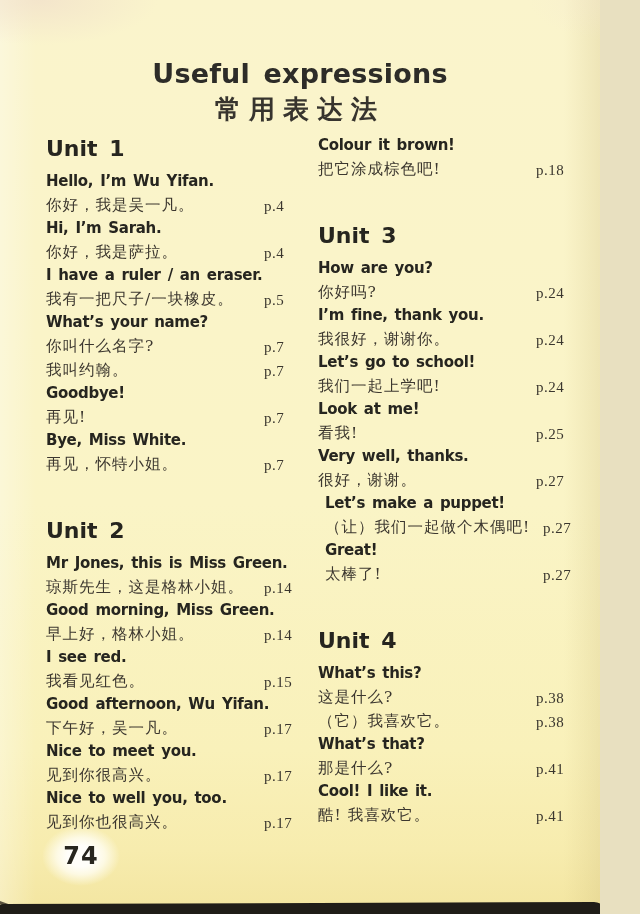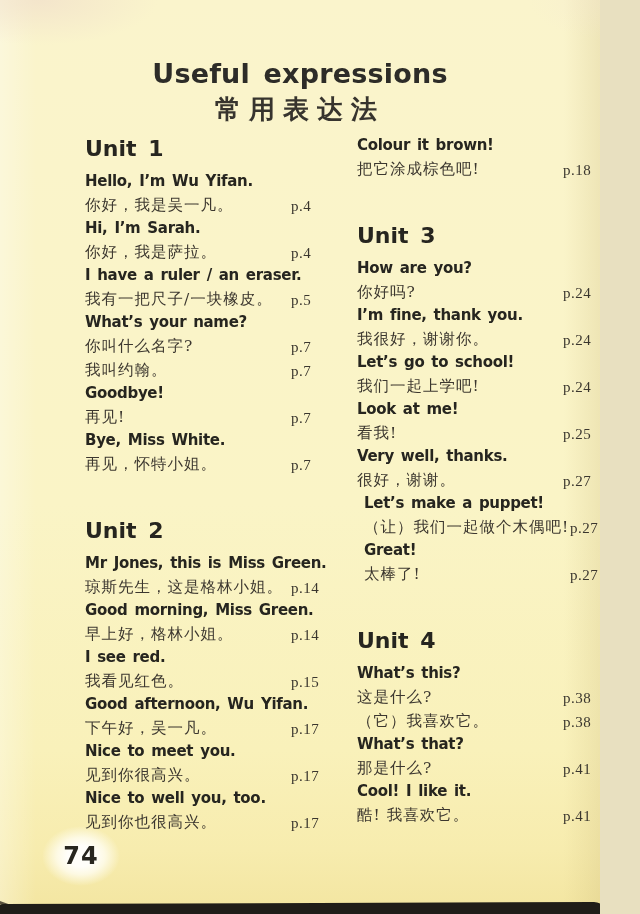--- a/index.html
+++ b/index.html
@@ -20,21 +20,21 @@
     font-size:27px; font-weight:700; color:#2d2c28;
     letter-spacing:0.2px; word-spacing:4px; line-height:36px;
   }
   .subtitle {
     margin-top:2px; text-align:center;
     font-family:"DejaVu Serif","Liberation Serif",serif;
     font-size:26px; font-weight:700; color:#37342e;
     letter-spacing:8px; line-height:30px;
   }
 
-  .columns { display:flex; margin-top:10px; padding:0 58px 0 85px; gap:22px; }
+  .columns { display:flex; margin-top:10px; padding:0 58px 0 46px; gap:22px; }
   .col { flex:0 0 250px; width:250px; }
 
   .unit-section { margin-bottom:40px; }
   .unit-section:last-child { margin-bottom:0; }
   .unit-heading {
     font-size:22px; font-weight:700; color:#26251f;
     line-height:30px; margin-bottom:6px; word-spacing:4px;
   }
 
   .entry { }
@@ -42,21 +42,21 @@
   .en {
     font-size:15px; font-weight:700; color:#26251f;
     line-height:23px; letter-spacing:-0.3px; word-spacing:2px; white-space:nowrap;
   }
   .zh-row { position:relative; height:24px; line-height:24px; white-space:nowrap; }
   .zh {
     font-family:"DejaVu Serif","Liberation Serif",serif;
     font-size:15.5px; color:#3c372f; letter-spacing:1px;
   }
   .pg {
-    position:absolute; left:206px; top:1px;
+    position:absolute; left:218px; top:1px;
     font-family:"Liberation Serif","DejaVu Serif",serif;
     font-size:15px; color:#3a362e; letter-spacing:0.5px;
   }
 
   .page-number {
     position:absolute; left:42px; top:826px; width:78px; height:60px;
     display:flex; align-items:center; justify-content:center; border-radius:50%;
     background:radial-gradient(closest-side, #fffefa 35%, rgba(255,253,241,0.80) 62%, rgba(255,253,241,0) 100%);
   }
   .page-number span { font-size:24px; font-weight:700; color:#28261f; letter-spacing:1px; }

